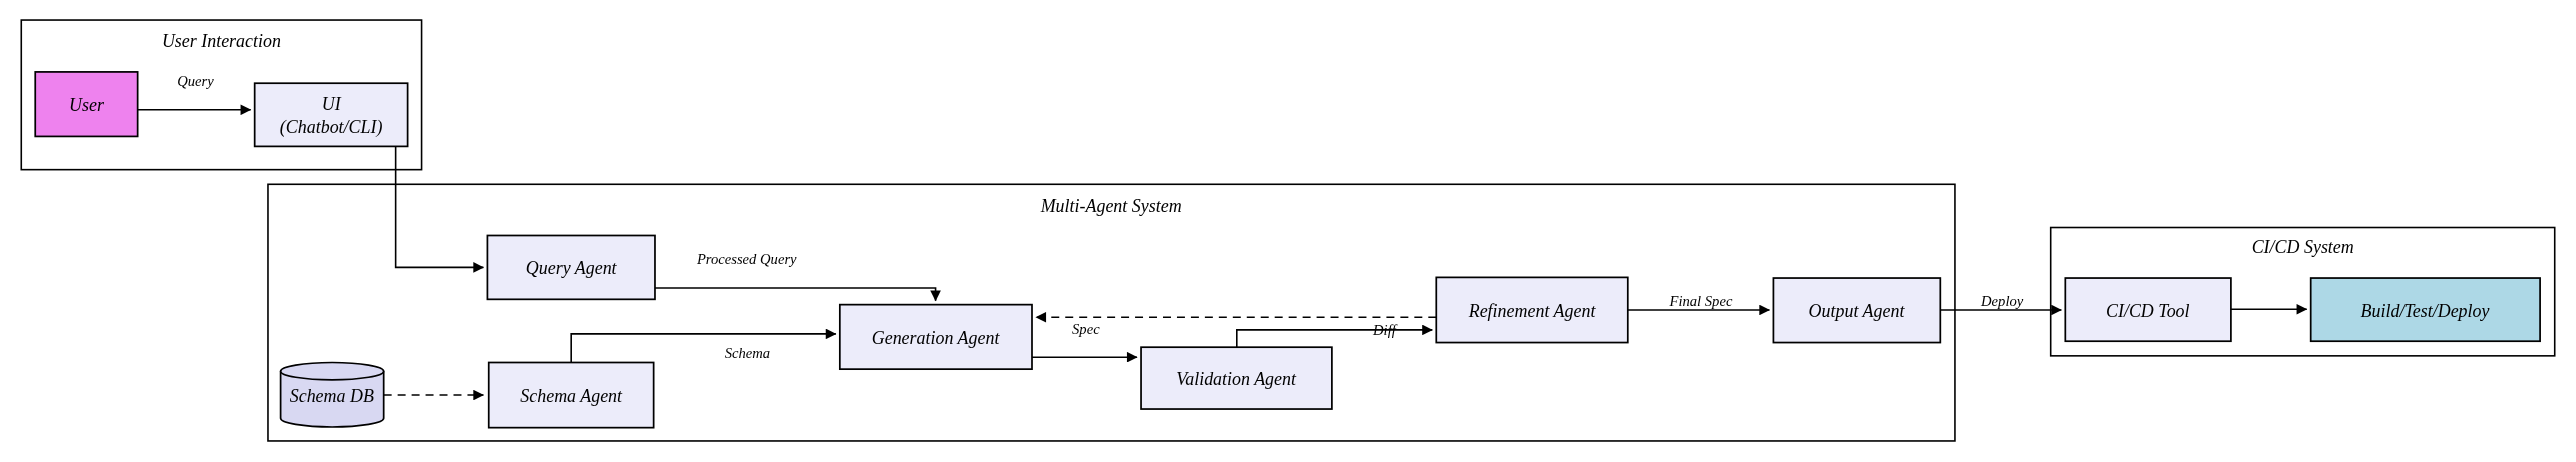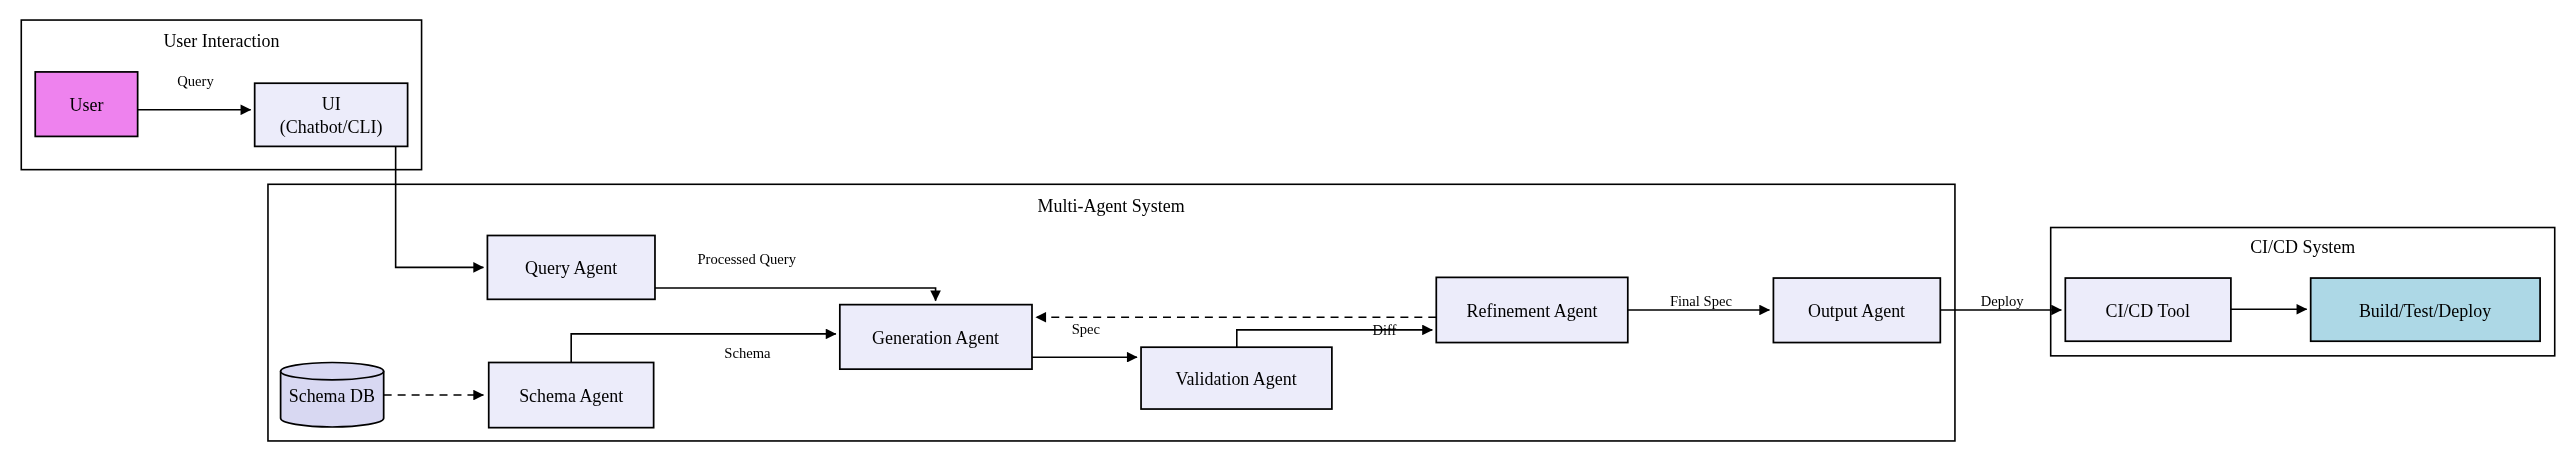--- a/index.html
+++ b/index.html
@@ -2,20 +2,21 @@
 <html style="font-size:10.6px"><head>
 <meta charset="utf-8">
 <style>
   html, body { margin: 0; padding: 0; background: #ffffff; }
   .stage {
     position: relative;
     width: 2576px;
     height: 463px;
     background: #ffffff;
     font-family: "Liberation Serif", "DejaVu Serif", serif;
+    font-style: italic;
   }
   svg { display: block; }
   .cluster-rect { fill: none; stroke: #000000; stroke-width: 2.4; }
   .node-rect  { stroke: #000000; stroke-width: 2.6; }
   .cyl        { stroke: #000000; stroke-width: 2.6; }
   .edge       { fill: none; stroke: #000000; stroke-width: 2.4; }
   .edge.dashed{ stroke-dasharray: 12 9; }
   .node-label, .cluster-title, .edge-label {
     fill: #000000;
     font-family: "Liberation Serif", "DejaVu Serif", serif;

